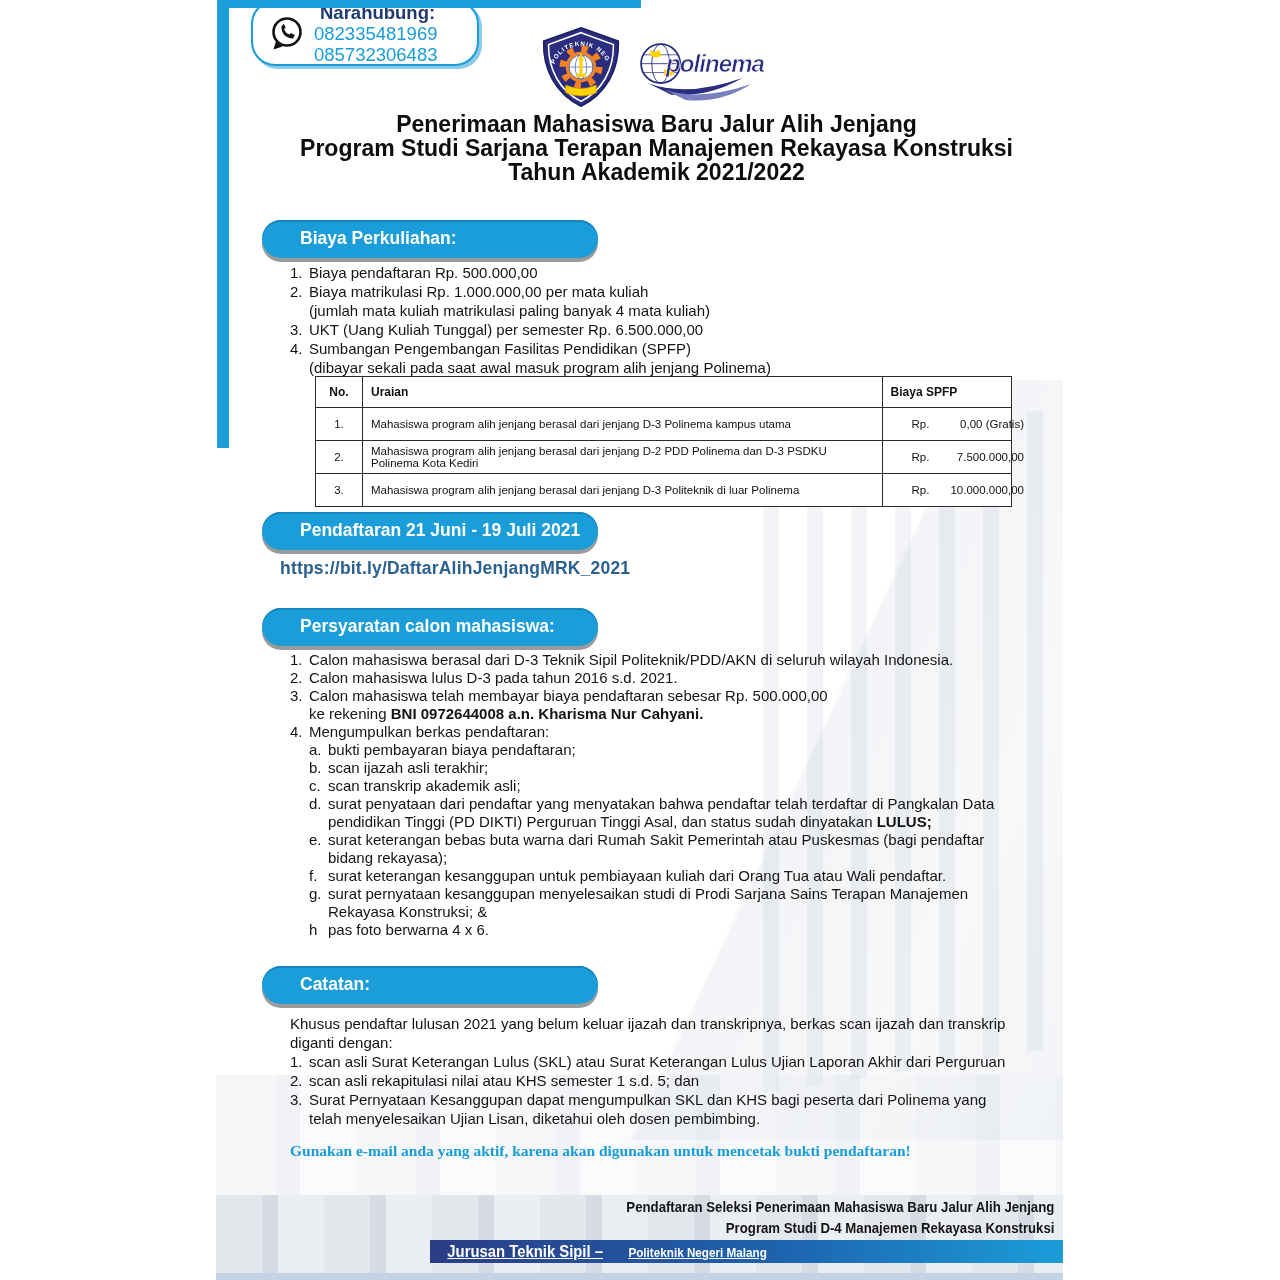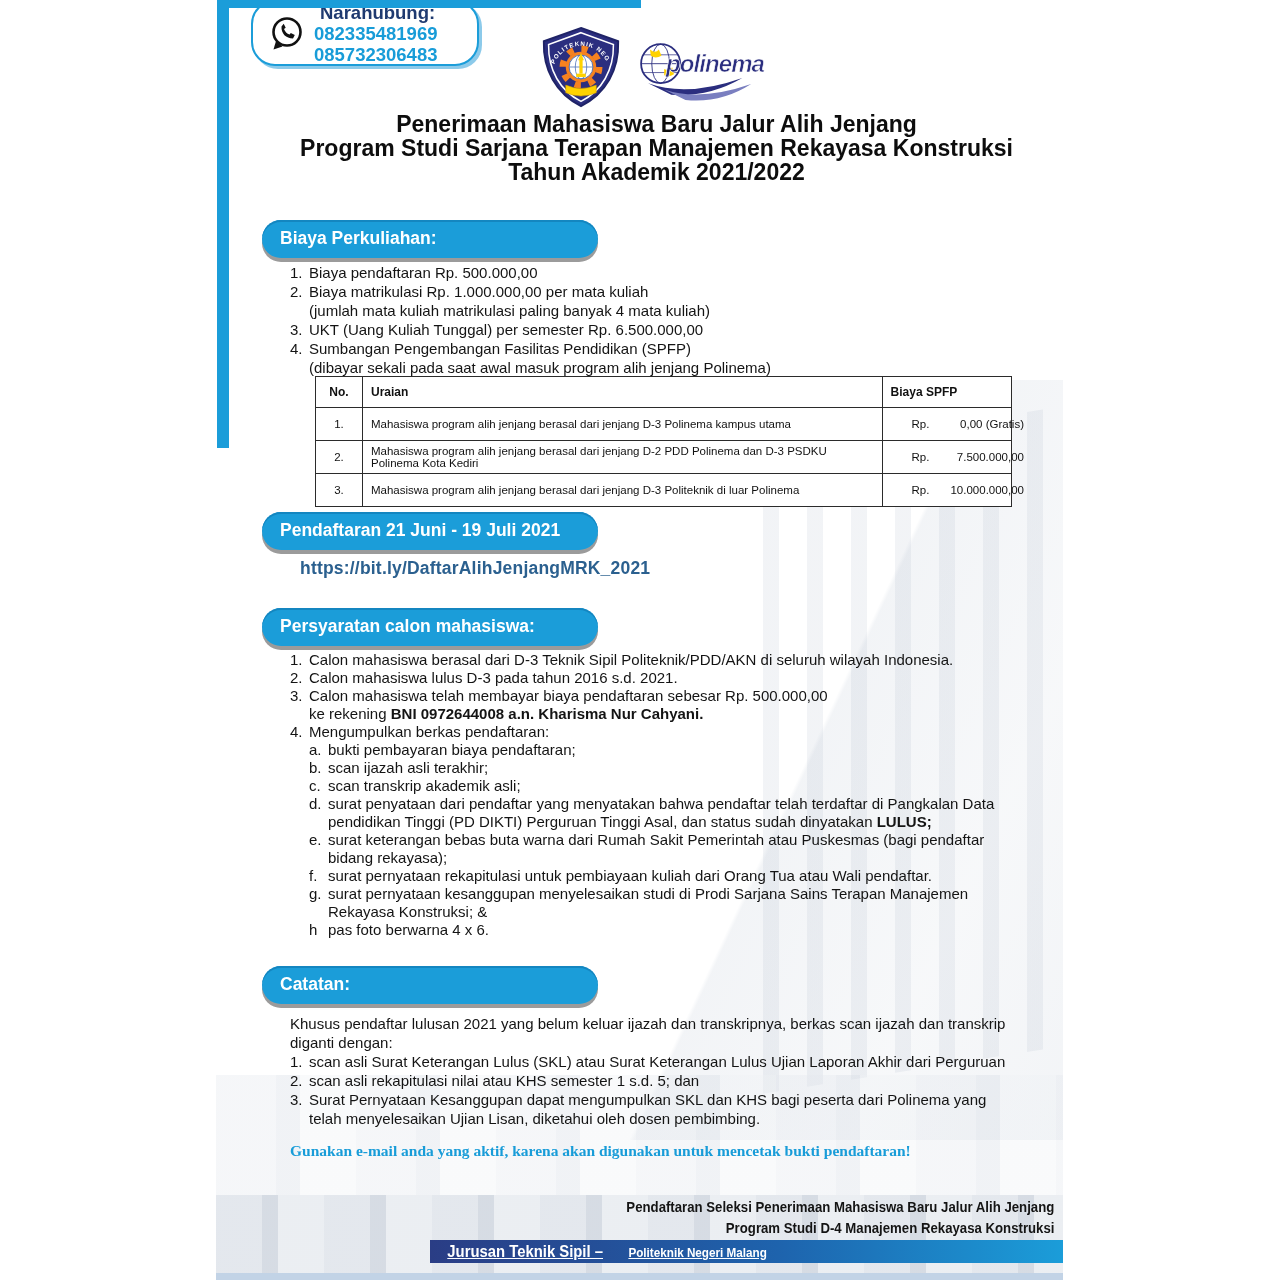--- a/index.html
+++ b/index.html
@@ -33,21 +33,21 @@
   .frame-left { left:1px; top:8px; width:12px; height:440px; background:#1b9dd9; }
 
   
   .logos { top:26px; left:0; width:100%; display:flex; justify-content:center; align-items:flex-start; gap:10px; transform:translateX(17px); }
   .title { top:112px; left:0; width:100%; text-align:center; transform:translateX(17px);
     font-weight:bold; font-size:23px; line-height:24px; color:#0d0d0d; }
 
   
   .btn { width:336px; height:38px; left:46px; background:#1b9dd9; border-radius:19px;
     box-shadow:0 4px 0 #9b9b9b, inset 0 2px 0 #1486c0;
-    color:#fff; font-weight:bold; font-size:17.5px; line-height:37px; padding-left:18px; box-sizing:border-box; }
+    color:#fff; font-weight:bold; font-size:17.5px; line-height:37px; padding-left:38px; box-sizing:border-box; }
 
   
   .list { font-size:15px; color:#141414; }
   .li { display:flex; }
   .li .num { flex:none; width:19px; }
   .li .body { flex:1; }
   .blk { display:block; }
   .biaya-list { top:263px; left:74px; width:730px; line-height:19px; }
   .pers-list  { top:651px; left:74px; width:740px; line-height:18px; }
   .berkas { margin-left:0; }
@@ -57,40 +57,40 @@
   
   .spfp-table { top:376px; left:99px; }
   table { border-collapse:collapse; width:697px; font-size:11.5px; color:#111; }
   th,td { border:1.5px solid #2b2b2b; padding:0 8px; background:#fff;margin-top:27px; }
   th { height:30px; text-align:left; font-size:12px; }
   td { height:32px; }
   .c-no { width:30px; text-align:center; }
   .c-biaya { width:100px; }
   .money { display:flex; justify-content:space-between; width:100%;padding-left:21px; }
 
-  .link { top:558px; left:84px; font-weight:bold; font-size:17.5px; color:#2b608f; letter-spacing:.2px; }
+  .link { top:558px; left:64px; font-weight:bold; font-size:17.5px; color:#2b608f; letter-spacing:.2px; }
 
   .note { margin-top:13px; font-weight:bold; color:#189cd8; font-size:15.5px;font-family:Liberation Serif, serif; }
 
   
   .f-right { top:1196px; right:9px; text-align:right; color:#141414; font-weight:bold; font-size:15px; line-height:21px; }
   .f-right .cond { display:inline-block; transform:scaleX(.88); transform-origin:100% 50%; white-space:nowrap; }
   .f-bar { top:1240px; left:214px; width:633px; height:23px;
     background:linear-gradient(90deg,#2a3d85 0%, #1e63ad 55%, #1b9dd9 100%);
     display:flex; align-items:baseline; justify-content:flex-start; gap:10px; padding-right:10px; box-sizing:border-box; color:#fff;text-decoration:underline; }
   .f-bar .big { font-weight:bold; font-size:16.5px; line-height:23px; transform:scaleX(.9); transform-origin:100% 50%; white-space:nowrap; }
   .f-bar .small { font-weight:bold; font-size:13px; transform:scaleX(.9); transform-origin:100% 50%; white-space:nowrap; }
   .bottom-strip { bottom:0; left:0; width:100%; height:7px; background:#c2d3e6; }
 
   .contact { left:29px; top:1204px; width:228px; height:66px; background:#fff;
     border:2px solid #1b9dd9; border-radius:24px; box-shadow:3px 3px 0 rgba(127,196,232,.9);
     box-sizing:border-box; display:flex; align-items:center; gap:8px; padding:4px 8px 4px 13px; z-index:3;margin-left:35px; }
   .contact .txt { line-height:21px; }
   .contact .hd { color:#1f3a70; font-weight:bold; font-size:18.5px; padding-left:6px; }
-  .contact .ph { color:#189cd8; font-weight:bold; font-size:18.5px; }
+  .contact .ph { color:#189cd8; font-weight:normal; font-size:18.5px; }
 </style>
 </head>
 <body>
 
 <div class="poster">
 
   <div class="wm wm-diag"></div>
   <div class="wm wm-cols"></div>
   <div class="wm wm-band2"></div>
   <div class="wm wm-band"></div>
@@ -254,21 +254,21 @@
       <div class="li">
         <span class="num">e.</span>
         <span class="body">
           <span class="blk">surat keterangan bebas buta warna dari Rumah Sakit Pemerintah atau Puskesmas (bagi pendaftar</span>
           <span class="blk">bidang rekayasa);</span>
         </span>
       </div>
       <div class="li">
         <span class="num">f.</span>
         <span class="body">
-          <span class="blk">surat pernyataan rekapitulasi untuk pembiayaan kuliah dari Orang Tua atau Wali pendaftar.</span>
+          <span class="blk">surat keterangan kesanggupan untuk pembiayaan kuliah dari Orang Tua atau Wali pendaftar.</span>
         </span>
       </div>
       <div class="li">
         <span class="num">g.</span>
         <span class="body">
           <span class="blk">surat pernyataan kesanggupan menyelesaikan studi di Prodi Sarjana Sains Terapan Manajemen</span>
           <span class="blk">Rekayasa Konstruksi; &amp;</span>
         </span>
       </div>
       <div class="li">

